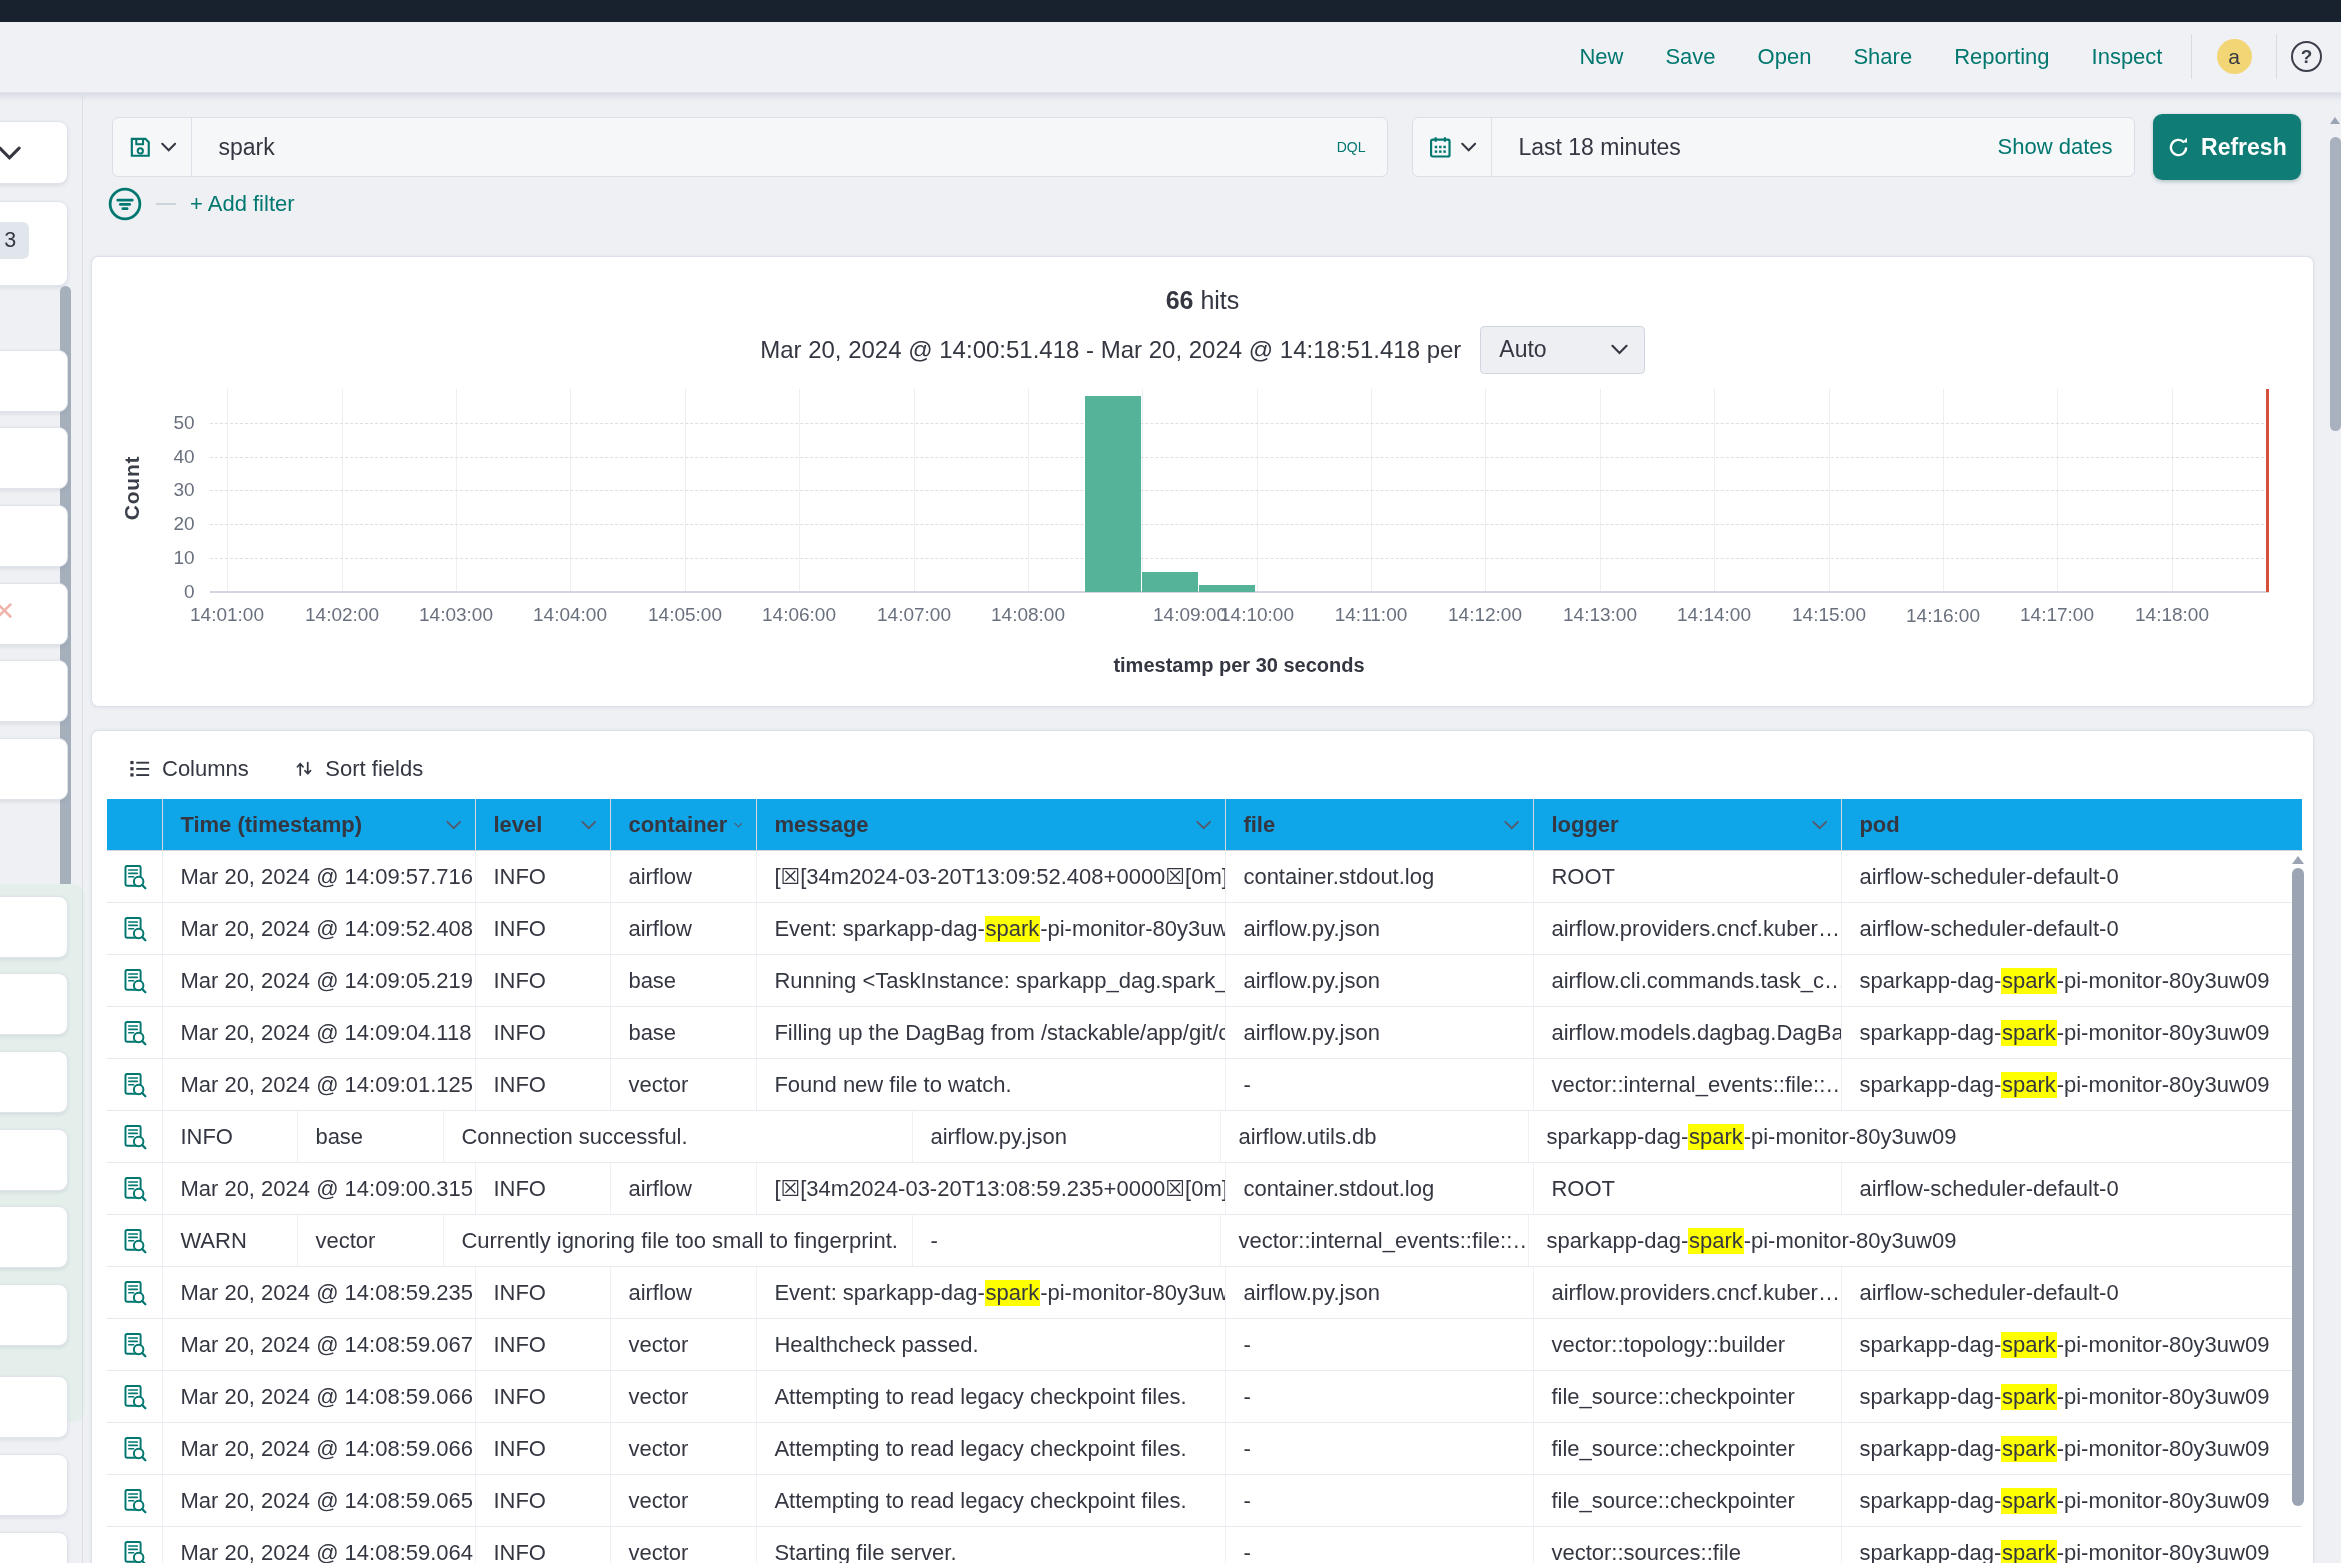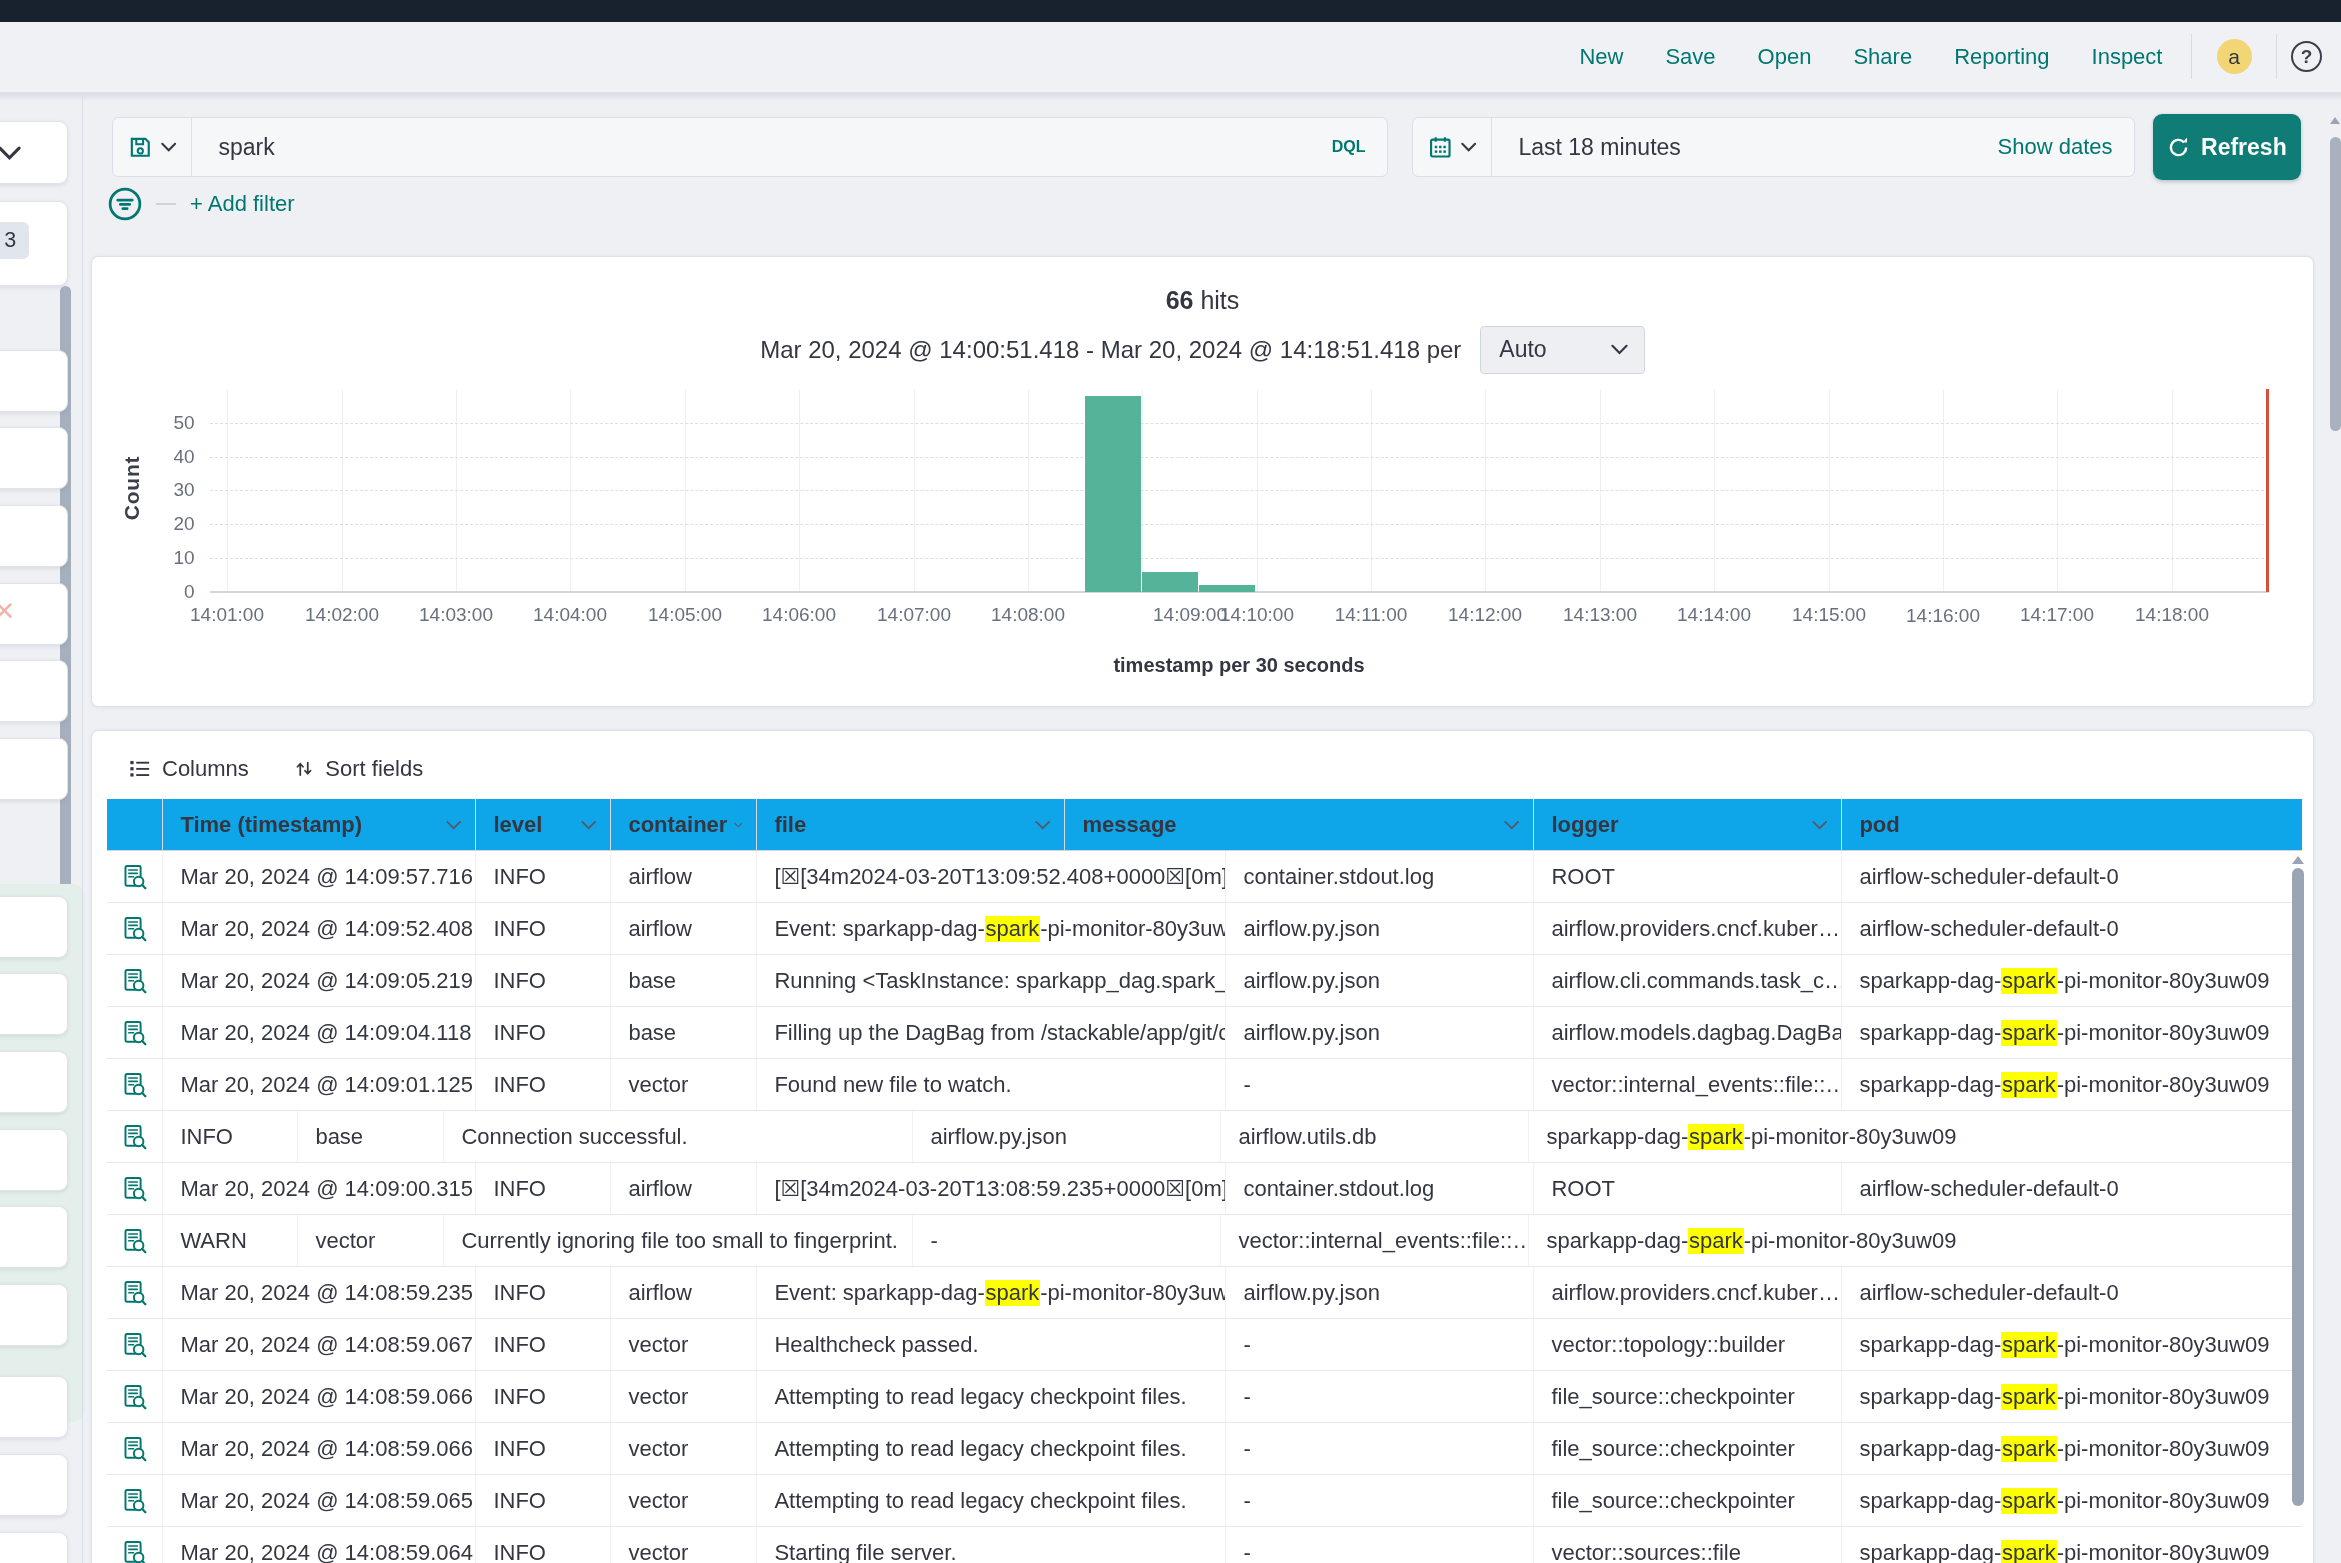--- a/index.html
+++ b/index.html
@@ -29,21 +29,21 @@
   .fieldscroll{position:absolute;left:60px;top:286px;width:10.8px;height:692px;background:#a6b0bd;border-radius:5.4px}
   .badge{display:inline-block;margin:20px 0 0 17px;padding:6.2px 12.3px;background:#e1e5ec;border-radius:6.2px;
          font-size:21.5px;color:#343741}
   .pinkx{margin:14px 0 0 18.5px;font-size:26px;color:#f0b3aa;line-height:1}
 
   
   .formpanel{position:absolute;top:117px;height:60px;background:#f6f7f9;border:0.8px solid #d9dee7;
              border-radius:6.2px;display:flex;align-items:center}
   .fp-left{display:flex;align-items:center;gap:7.7px;padding:0 15.4px;height:100%;border-right:0.8px solid #dbe0e9}
   .qtext{font-size:23px;color:#343741;padding-left:26px;flex:1}
-  .qlang{font-size:16px;font-weight:700;color:#01776f;padding-right:21.5px;cursor:pointer}
+  .qlang{font-size:14px;font-weight:400;color:#01776f;padding-right:21.5px;cursor:pointer}
   .tptext{font-size:23px;color:#343741;padding-left:26px;flex:1}
   .showdates{font-size:22px;color:#01776f;padding-right:21.5px;cursor:pointer;white-space:nowrap}
   .refresh{position:absolute;left:2153px;top:114px;width:148px;height:66px;background:#0f7d75;border-radius:9.2px;
            color:#fff;display:flex;align-items:center;justify-content:center;gap:10.8px;font-size:23px;
            font-weight:600;cursor:pointer;box-shadow:0 1.5px 3.8px rgba(20,70,70,.25)}
   .filterrow{position:absolute;left:108px;top:185px;height:38px;display:flex;align-items:center;gap:14px}
   .dash{width:20px;height:2.3px;background:#cdd3db}
   .addfilter{font-size:22px;font-weight:500;color:#01776f;cursor:pointer}
 
   
@@ -311,28 +311,28 @@
           <svg width="15.4" height="10" viewBox="0 0 12 7">
             <path d="M1 1l5 5 5-5" fill="none" stroke="#55596a" stroke-width="1.4" stroke-linecap="round"></path>
           </svg>
         </div>
         <div class="th c3">
           <span>container</span>
           <svg width="15.4" height="10" viewBox="0 0 12 7">
             <path d="M1 1l5 5 5-5" fill="none" stroke="#55596a" stroke-width="1.4" stroke-linecap="round"></path>
           </svg>
         </div>
+        <div class="th c4">
+          <span>message</span>
+          <svg width="15.4" height="10" viewBox="0 0 12 7">
+            <path d="M1 1l5 5 5-5" fill="none" stroke="#55596a" stroke-width="1.4" stroke-linecap="round"></path>
+          </svg>
+        </div>
         <div class="th c5">
           <span>file</span>
-          <svg width="15.4" height="10" viewBox="0 0 12 7">
-            <path d="M1 1l5 5 5-5" fill="none" stroke="#55596a" stroke-width="1.4" stroke-linecap="round"></path>
-          </svg>
-        </div>
-        <div class="th c4">
-          <span>message</span>
           <svg width="15.4" height="10" viewBox="0 0 12 7">
             <path d="M1 1l5 5 5-5" fill="none" stroke="#55596a" stroke-width="1.4" stroke-linecap="round"></path>
           </svg>
         </div>
         <div class="th c6">
           <span>logger</span>
           <svg width="15.4" height="10" viewBox="0 0 12 7">
             <path d="M1 1l5 5 5-5" fill="none" stroke="#55596a" stroke-width="1.4" stroke-linecap="round"></path>
           </svg>
         </div>

